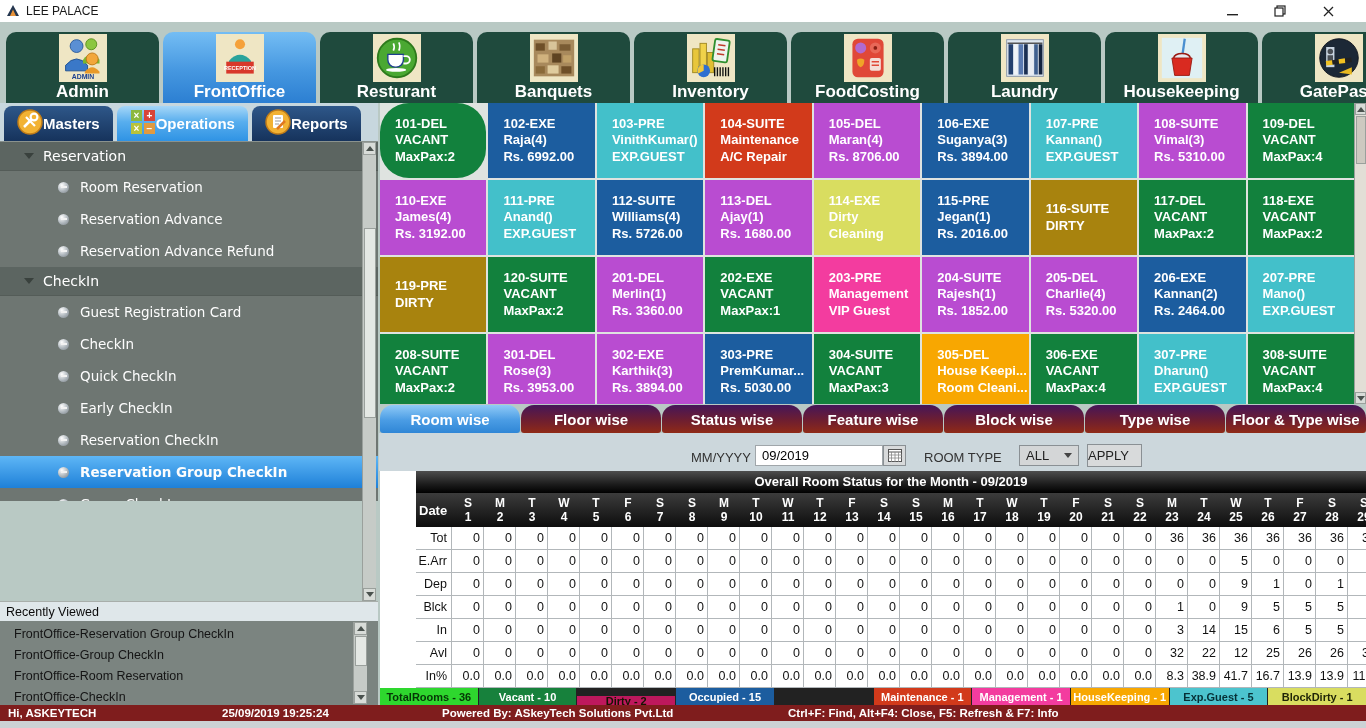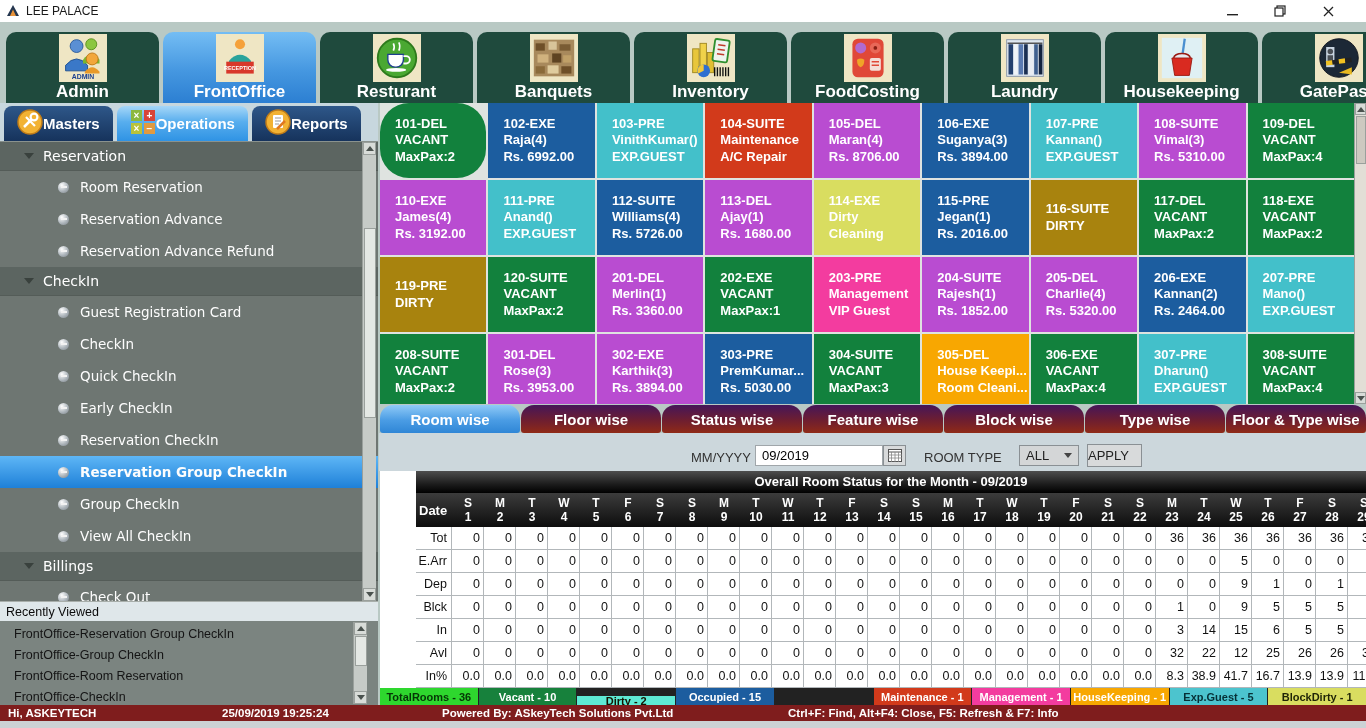--- a/index.html
+++ b/index.html
@@ -23,21 +23,21 @@
   .module-label { position:absolute; bottom:1px; width:100%; text-align:center; color:#fff; font-weight:bold; font-size:17px; }
 
   
   .subnav { position:absolute; left:0; top:103px; width:378px; height:38px; background:#c7d7de;
             display:flex; gap:4px; padding:3px 0 0 4px; }
   .subnav-btn { height:35px; border-radius:8px 8px 0 0; background:linear-gradient(180deg,#2e5789 0%,#16335c 100%);
                 color:#fff; font-weight:bold; font-size:15px; display:flex; align-items:center; padding:0 13px; }
   .subnav-btn.active { background:linear-gradient(180deg,#a6d7f8 0%,#58aeee 45%,#2f93e4 100%); }
 
   
-  .sidebar { position:absolute; left:0; top:141px; width:378px; height:460px; background:#6e7672;
+  .sidebar { position:absolute; left:0; top:141px; width:378px; height:360px; background:#6e7672;
              overflow:hidden; border-top:1px solid #8a928e; font-family:"DejaVu Sans", sans-serif; }
   .side-group { height:29px; background:#5c6561; border-bottom:1px solid #545c58; color:#fff; font-size:14px;
                 display:flex; align-items:center; gap:9px; padding-left:24px; }
   .tri { width:0; height:0; border-left:5px solid transparent; border-right:5px solid transparent; border-top:6px solid #39413d; }
   .side-item { height:32px; display:flex; align-items:center; gap:11px; padding-left:58px; color:#fdfdfd; font-size:13.5px; }
   .side-item.selected { background:linear-gradient(180deg,#5eb6f6 0%,#1e80d8 100%); font-weight:bold; }
   .bullet { width:11px; height:11px; border-radius:50%; flex:0 0 auto;
             background:radial-gradient(circle at 35% 30%, #ffffff, #aeb6bc 55%, #787f85); position:relative; }
   .bullet::after { content:""; position:absolute; left:2.5px; top:4.5px; width:6px; height:2px; background:#f2f2f2; }
 
@@ -969,21 +969,21 @@
         <div class="t-cell">13.9</div>
         <div class="t-cell">11.1</div>
         <div class="t-cell">5.6</div>
       </div>
     </div>
 </div>
 
 <div class="legend" id="legend">
     <div class="legend-item" style="background: rgb(46, 215, 46); color: rgb(6, 54, 6);">TotalRooms - 36</div>
     <div class="legend-item" style="background: rgb(23, 129, 60); color: rgb(255, 255, 255);">Vacant - 10</div>
-    <div class="legend-item" style="background: #5eead4; color: rgb(20, 20, 0); margin-top: 8px;">Dirty - 2</div>
+    <div class="legend-item" style="background: #be185d; color: rgb(20, 20, 0); margin-top: 8px;">Dirty - 2</div>
     <div class="legend-item" style="background: rgb(28, 93, 159); color: rgb(255, 255, 255);">Occupied - 15</div>
     <div class="legend-item" style="background: #3b82f6; color: rgb(255, 255, 255); margin-top: 33px;">Exp.Dep - 9</div>
     <div class="legend-item" style="background: rgb(210, 58, 27); color: rgb(255, 255, 255);">Maintenance - 1</div>
     <div class="legend-item" style="background: rgb(243, 60, 159); color: rgb(255, 255, 255);">Management - 1</div>
     <div class="legend-item" style="background: rgb(248, 167, 1); color: rgb(255, 255, 255);">HouseKeeping - 1</div>
     <div class="legend-item" style="background: rgb(76, 196, 206); color: rgb(6, 48, 54);">Exp.Guest - 5</div>
     <div class="legend-item" style="background: rgb(217, 221, 96); color: rgb(31, 36, 6);">BlockDirty - 1</div>
   </div>
 
 <div class="status-bar">

